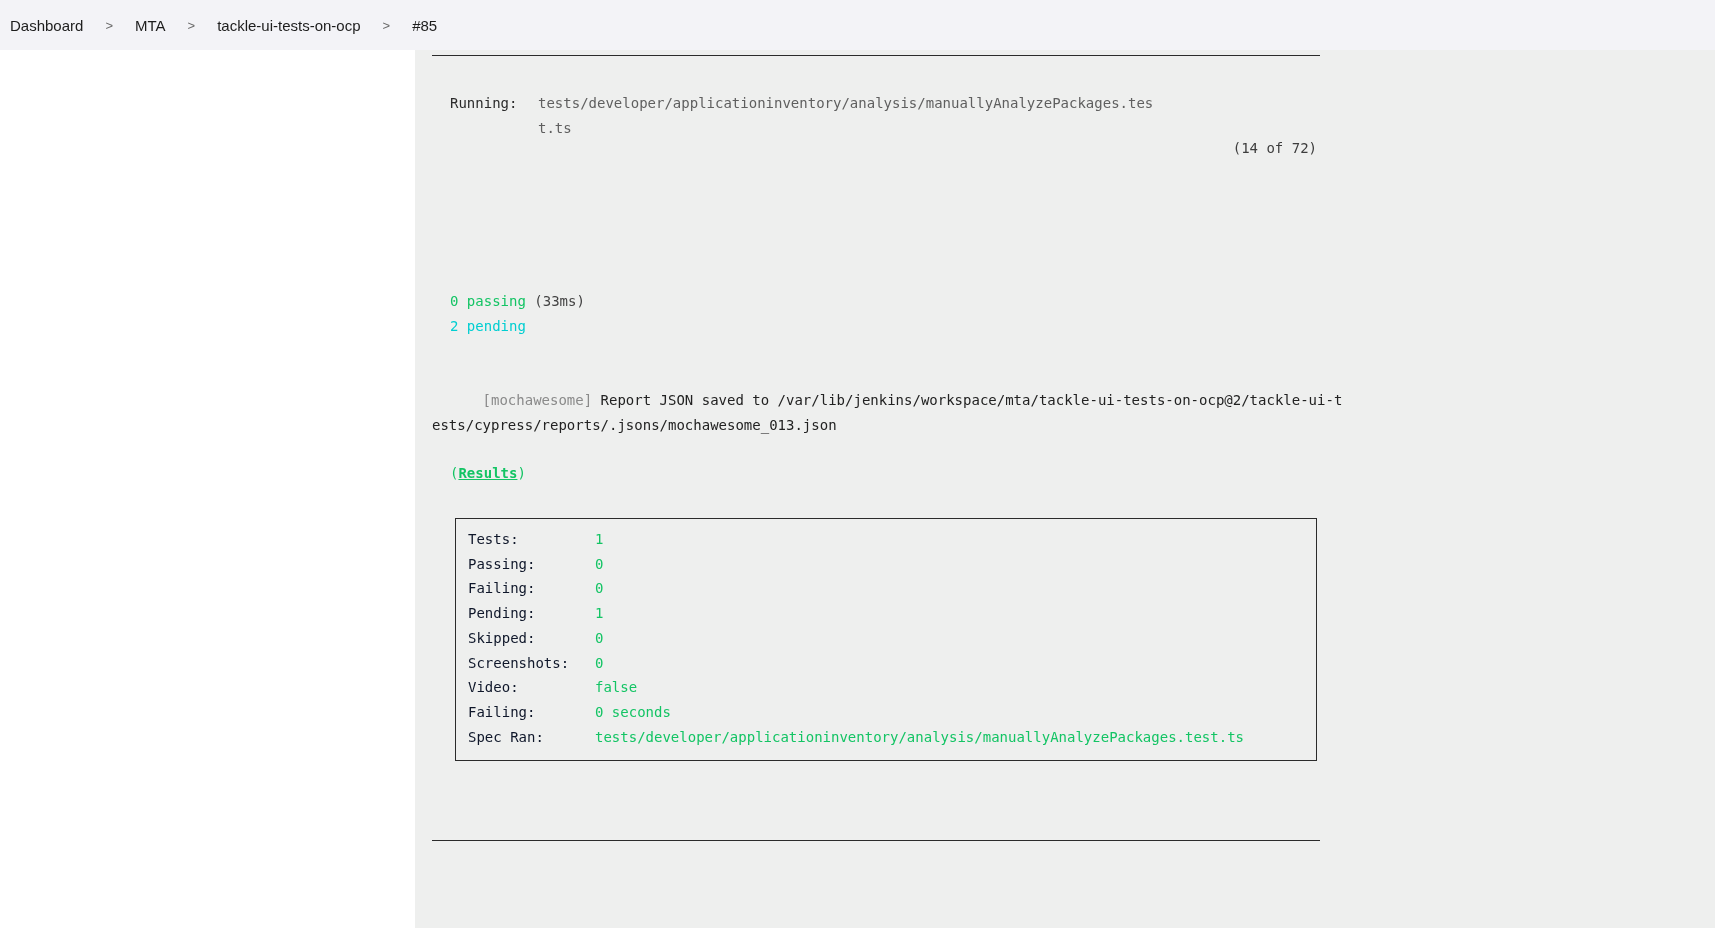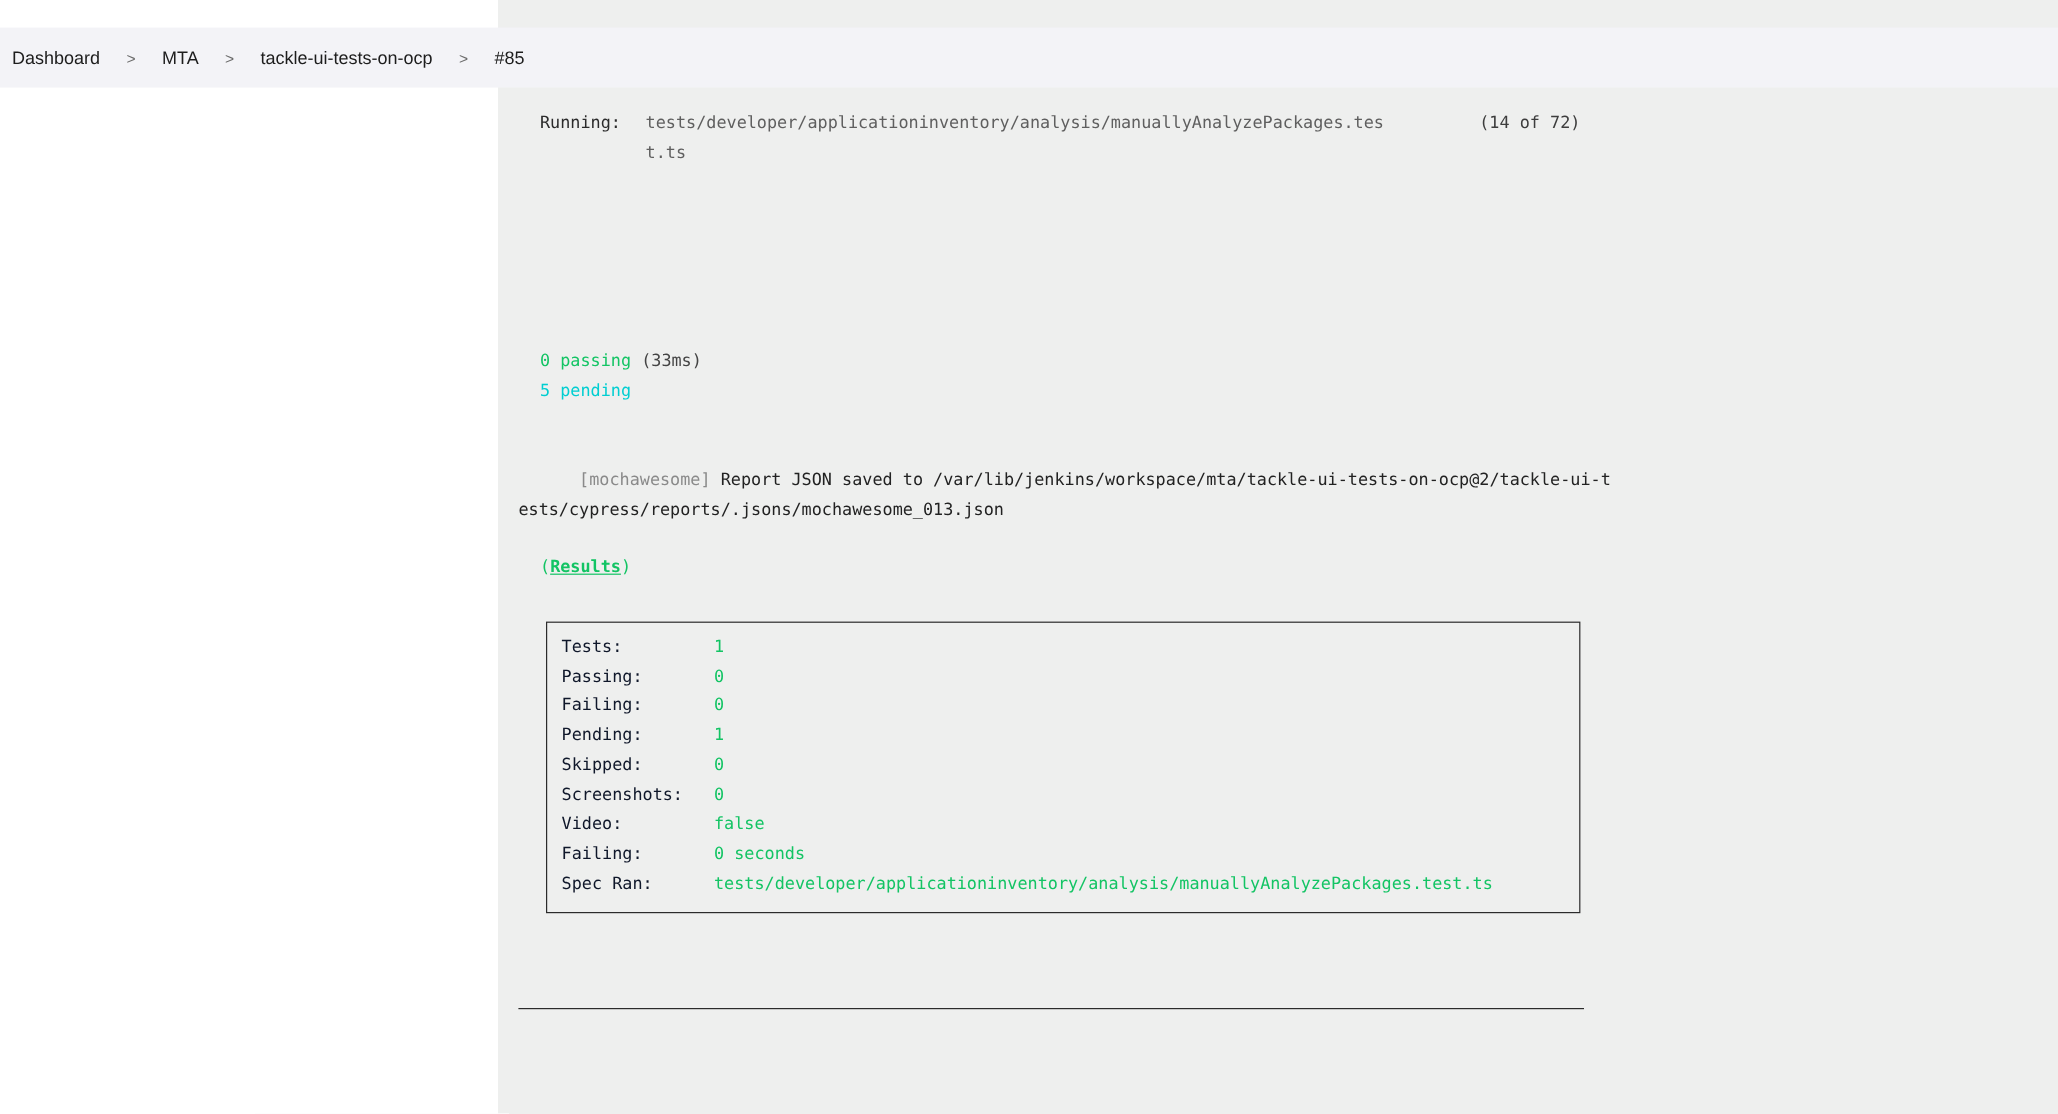--- a/index.html
+++ b/index.html
@@ -36,21 +36,21 @@
   .running-line {
     position: absolute;
     top: 91px; left: 35px;
     width: 867px;
     display: flex;
     align-items: flex-start;
     line-height: 25px;
   }
   .run-label { width: 88px; flex: 0 0 88px; color: #2b2b2b; }
   .run-path  { width: 628px; flex: 0 0 628px; color: #5f5f5f; word-break: break-all; white-space: pre-wrap; }
-  .run-progress { margin-left: auto; color: #3d3d3d; }
+  .run-progress { margin-left: auto; color: #3d3d3d; margin-top: 45px; }
 
   .suite-title {
     position: absolute;
     top: 191px; left: 35px;
     color: #2b2b2b;
     line-height: 25px;
   }
   .pending-item {
     position: absolute;
     top: 216px; left: 52px;
@@ -98,21 +98,20 @@
     position: absolute;
     left: 0; top: 0;
     width: 1715px; height: 50px;
     background: #f3f3f7;
     display: flex;
     align-items: center;
     padding-left: 10px;
     font-size: 15px;
     color: #1d1d1d;
     z-index: 2;
-    margin-top: 23px;
   }
   .crumb {
     color: #1d1d1d;
     text-decoration: none;
     cursor: pointer;
   }
   .crumb-sep {
     color: #6a6a6a;
     font-size: 13px;
     margin: 0 22px;
@@ -141,21 +140,21 @@
       <span class="run-progress">(14 of 72)</span>
     </div>
 
 
 
     <div class="passing-line">
       <span class="passing-count">0 passing</span>
       <span class="passing-duration"> <span>(33ms)</span></span>
     </div>
 
-    <div class="pending-line">5 pending</div>
+    <div class="pending-line">2 pending</div>
 
     <div class="mocha-line">
       <span class="mocha-tag">[mochawesome]</span><span> Report JSON saved to /var/lib/jenkins/workspace/mta/tackle-ui-tests-on-ocp@2/tackle-ui-tests/cypress/reports/.jsons/mochawesome_013.json</span>
     </div>
 
     <div class="results-line">
       <span>(</span><span class="results-label">Results</span><span>)</span>
     </div>
 
     <div class="summary-box">

